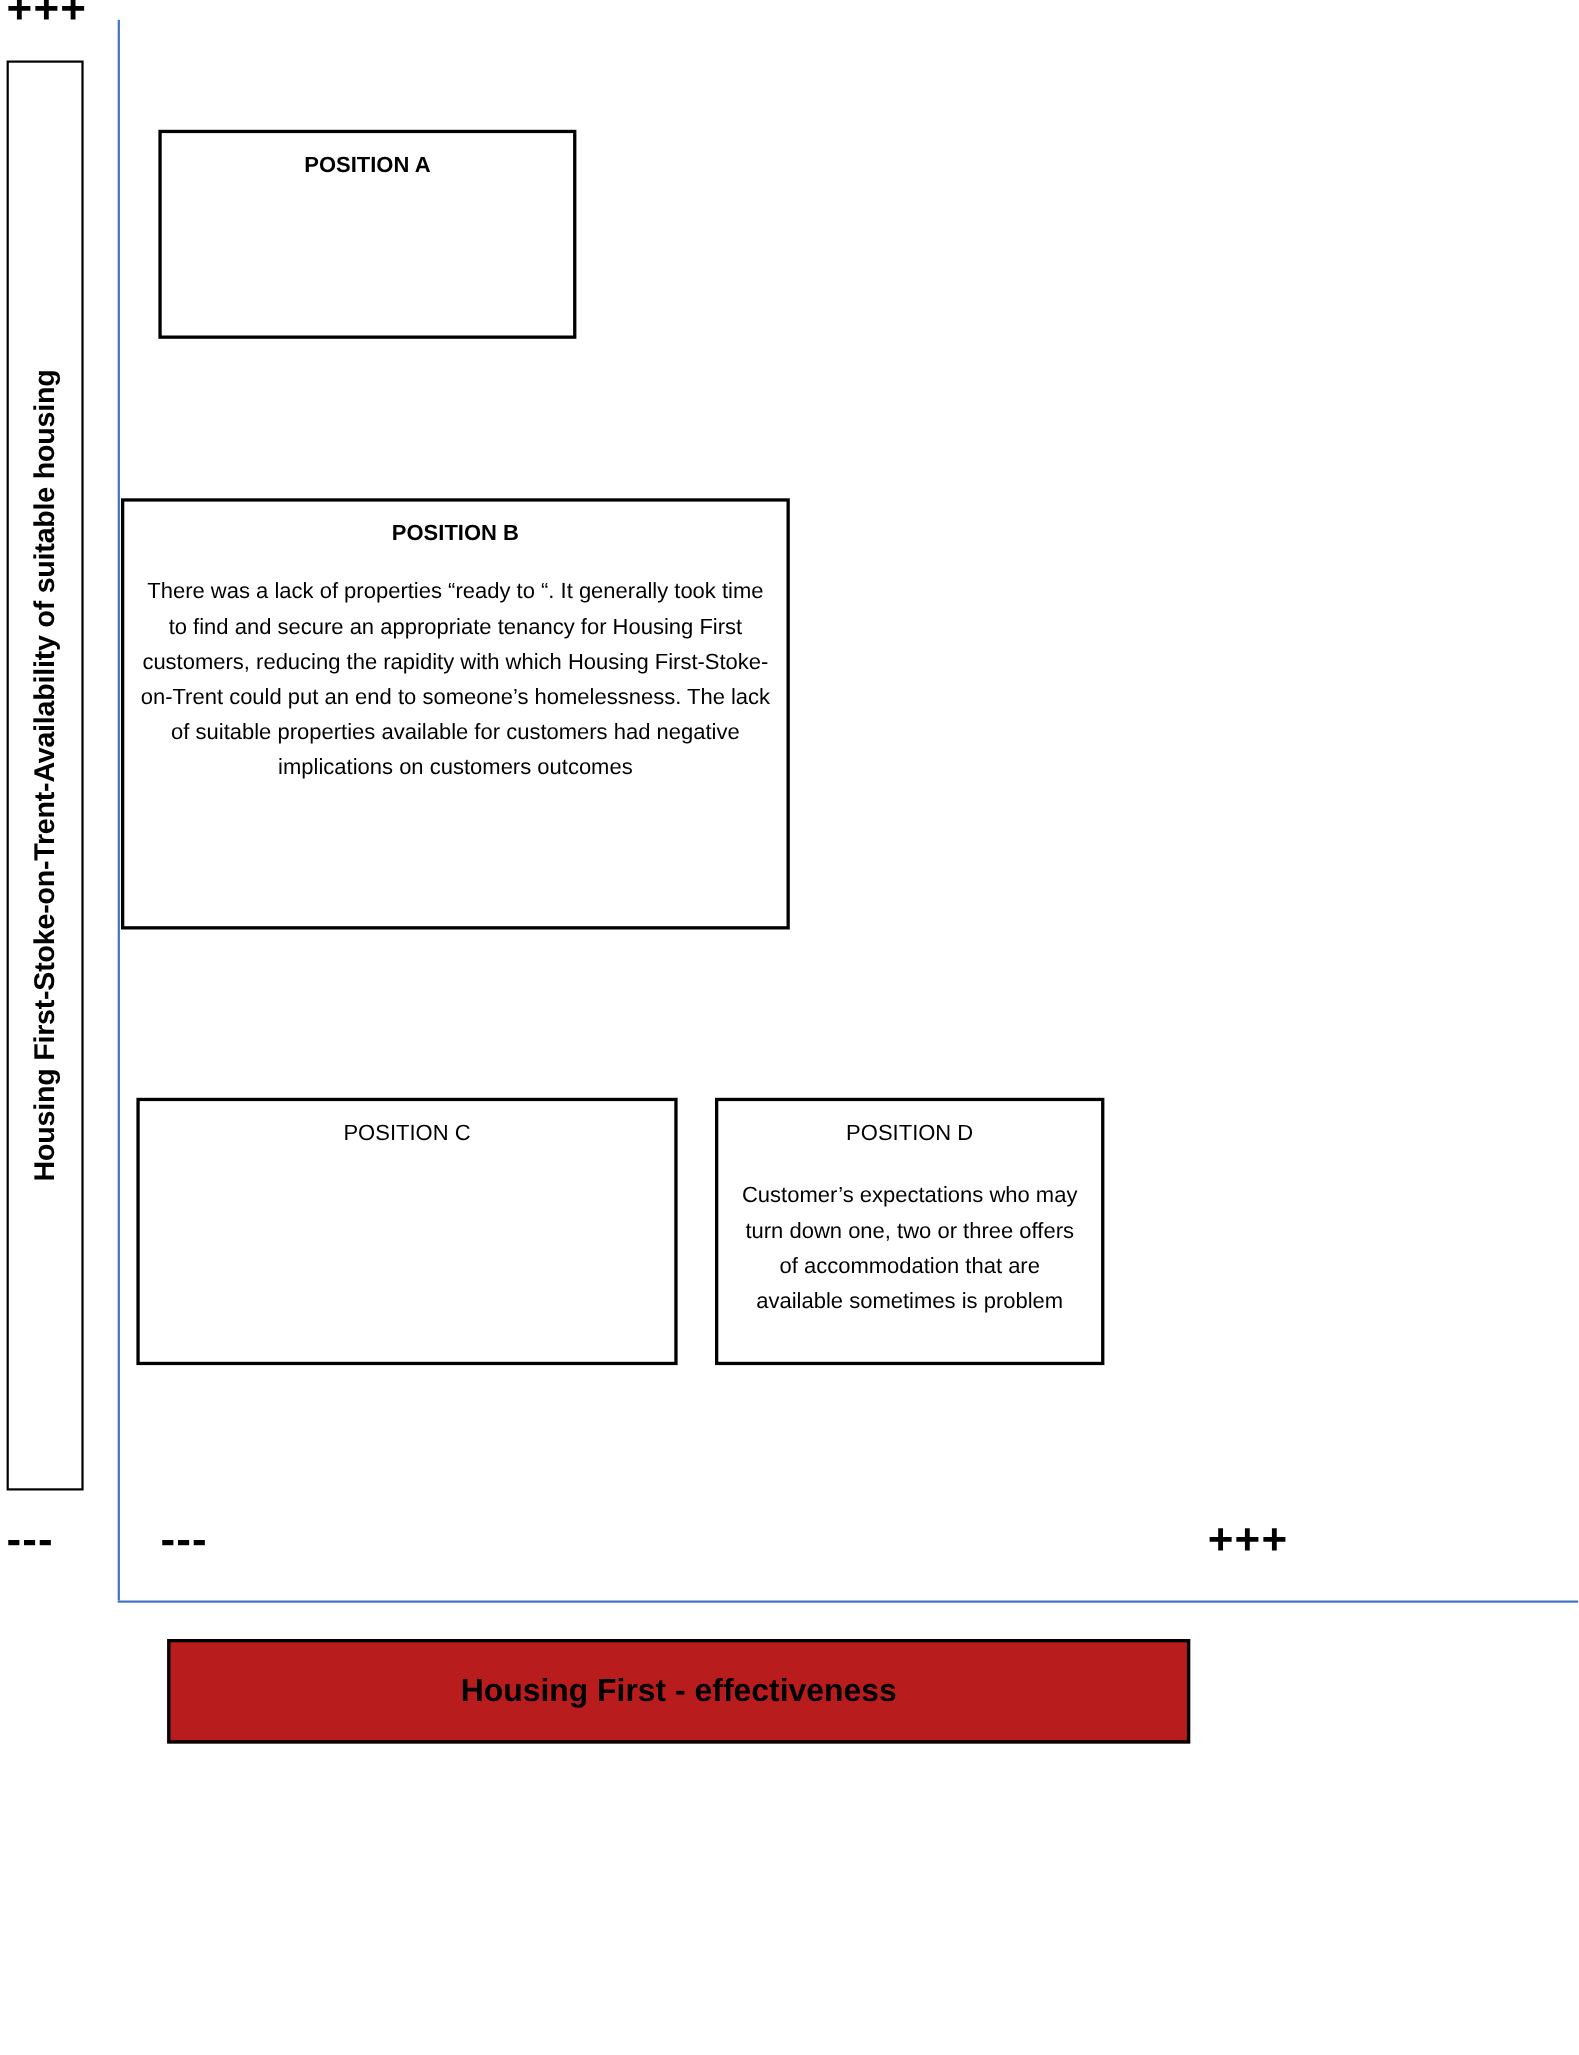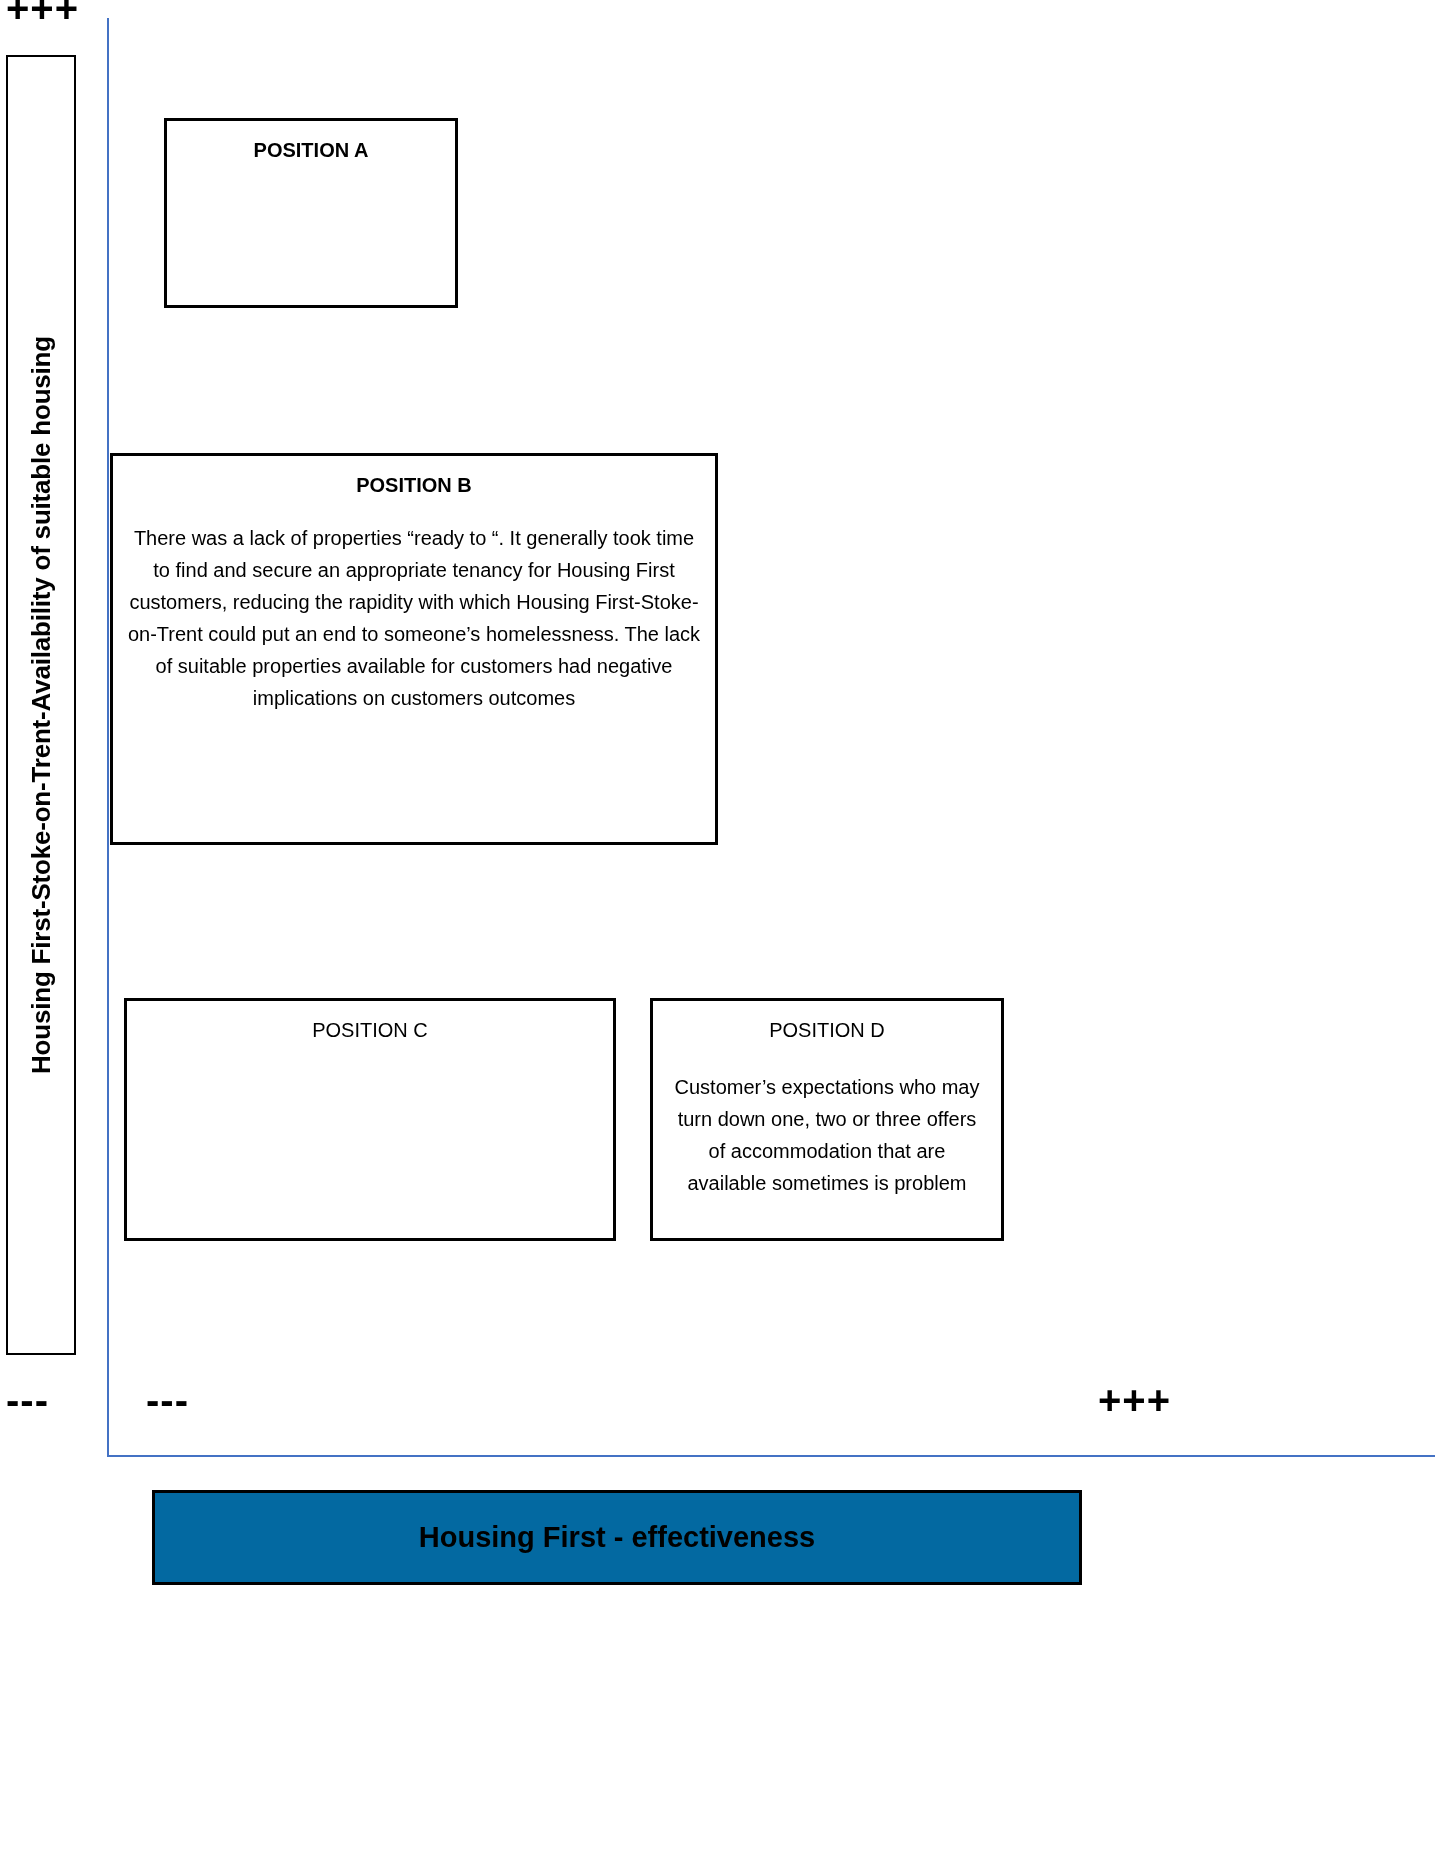--- a/index.html
+++ b/index.html
@@ -91,39 +91,39 @@
     display: block;
   }
   .pos-title.bold { font-weight: 700; }
   .pos-body {
     font-size: 20px;
     line-height: 1.6;
     display: block;
     white-space: pre-line;
   }
 
-  #position-a { left: 164px; top: 118px;  width: 294px; height: 190px; }
+  #position-a { left: 144px; top: 118px;  width: 380px; height: 190px; }
   #position-b { left: 110px; top: 453px;  width: 608px; height: 392px; }
   #position-c { left: 124px; top: 998px;  width: 492px; height: 243px; }
   #position-d { left: 650px; top: 998px;  width: 354px; height: 243px; }
 
   #position-a .pos-title { margin-bottom: 26px; }
   #position-b .pos-title { margin-bottom: 24px; }
   #position-c .pos-title { margin-bottom: 8px; }
   #position-d .pos-title { margin-bottom: 28px; }
 
   
   #x-axis-label-box {
     position: absolute;
     left: 152px;
     top: 1490px;
     width: 930px;
     height: 95px;
     border: 3px solid #000;
-    background: #0369a1;
+    background: #b91c1c;
     box-sizing: border-box;
     display: flex;
     align-items: center;
     justify-content: center;
   }
   #x-axis-label-text {
     font-size: 29px;
     font-weight: 700;
     white-space: nowrap;
   }

